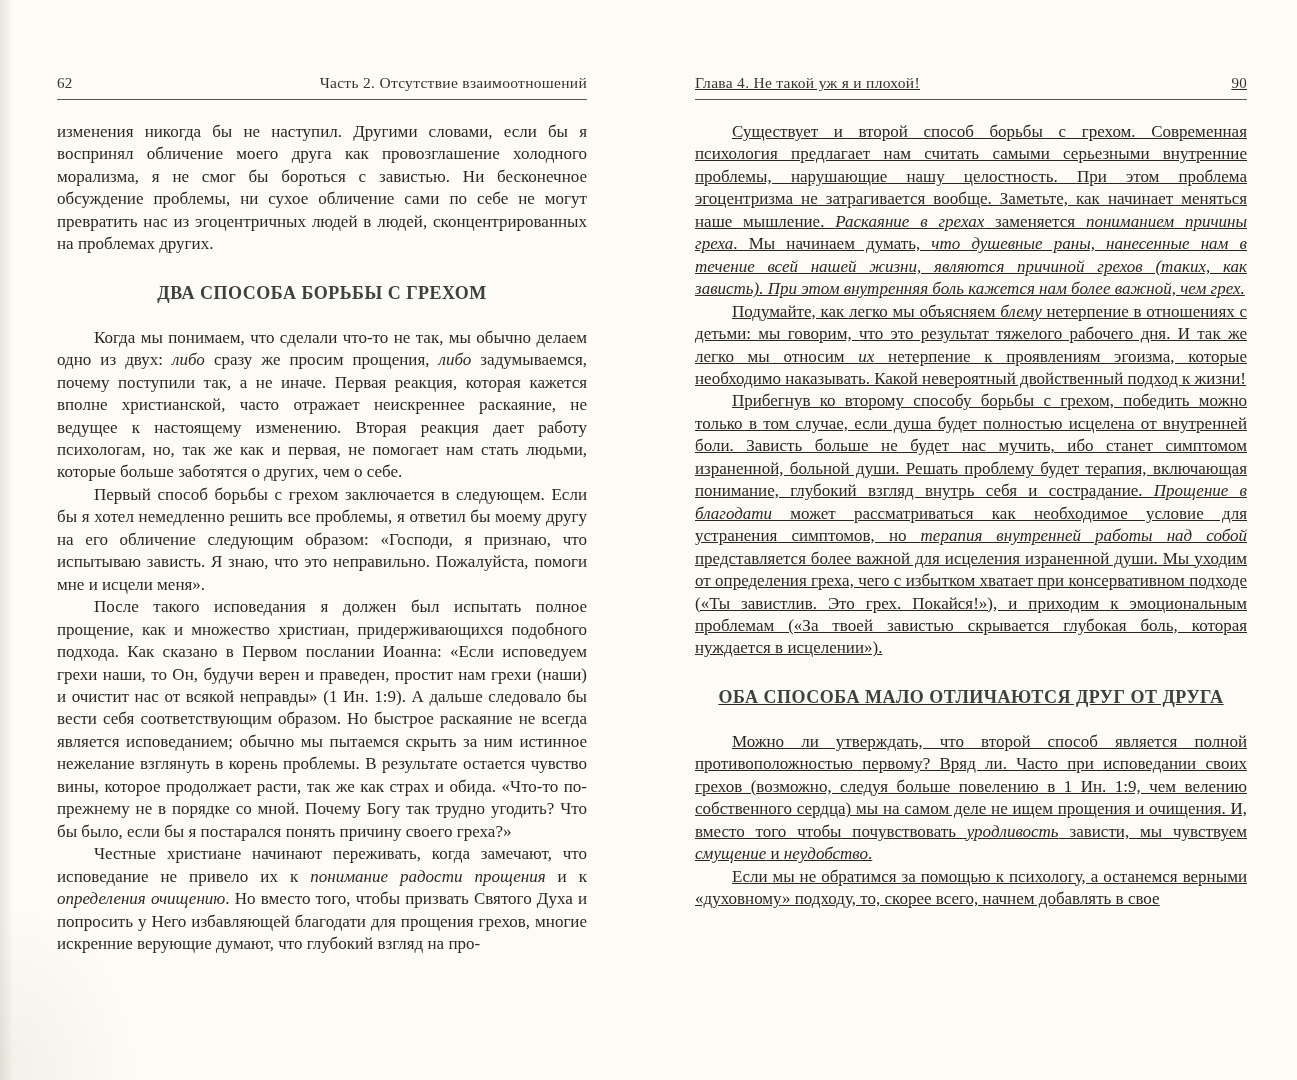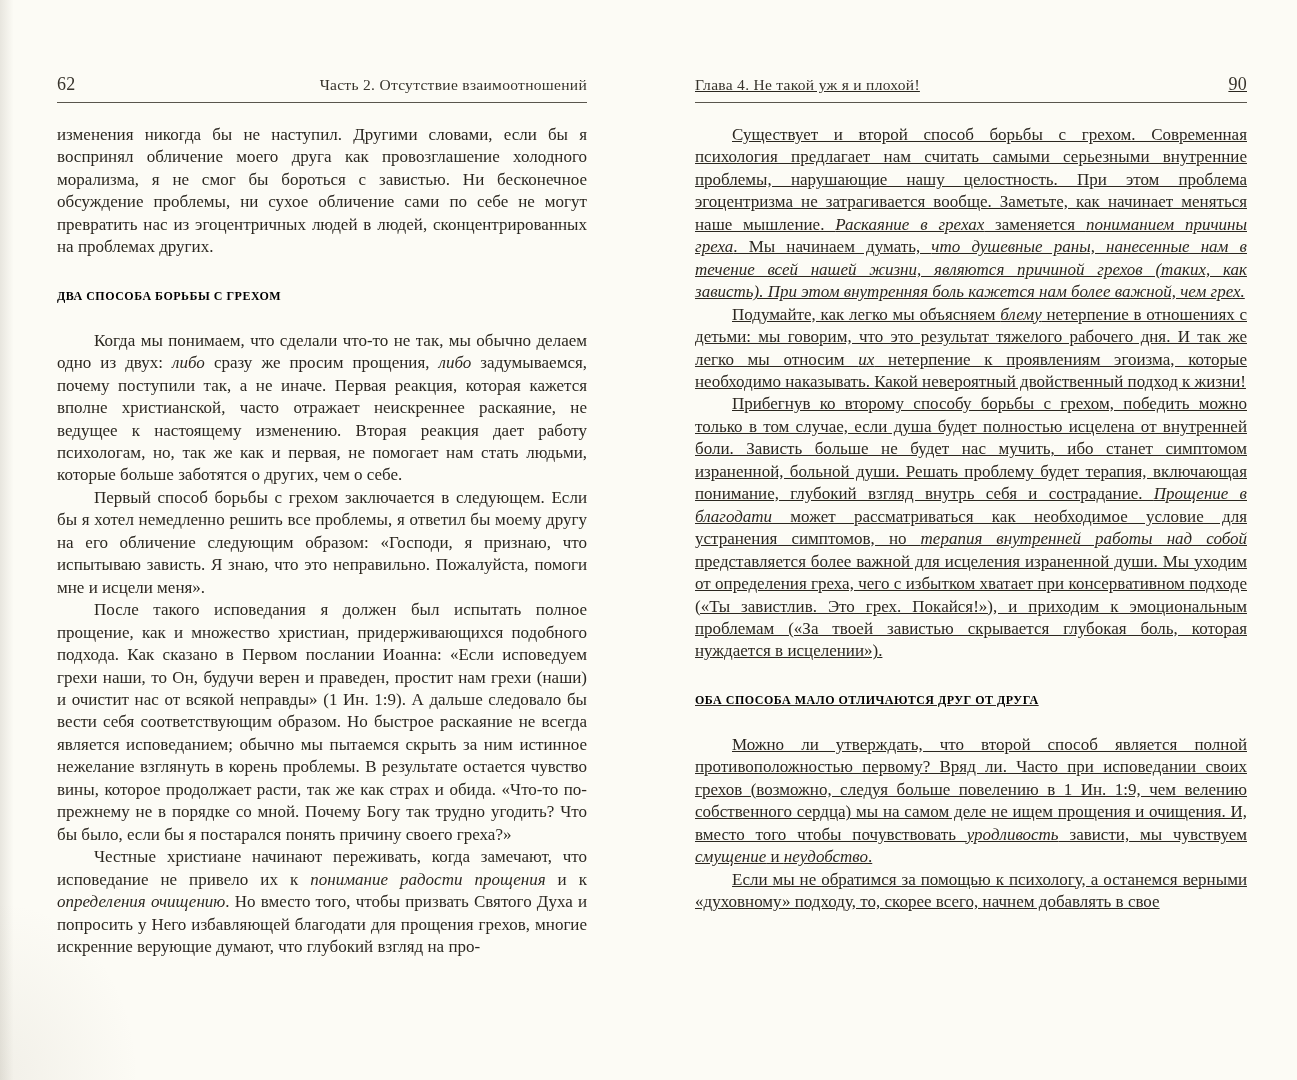--- a/index.html
+++ b/index.html
@@ -39,42 +39,42 @@
   .page-header {
     display: flex;
     justify-content: space-between;
     align-items: baseline;
     font-size: 15.5px;
     letter-spacing: 0.3px;
     color: #37332b;
     padding-bottom: 7px;
     border-bottom: 1.4px solid #59554c;
   }
-  .page-header .pagenum { font-size: 18px; }
+  .page-header .pagenum { font-size: 15px; }
 
   .page-body {
     margin-top: 21px;
     font-size: 17px;
     line-height: 22.45px;
     text-align: justify;
     hyphens: auto;
   }
   .page-body p.para {
     margin: 0;
     text-indent: 37px;
   }
   .page-body p.para.noindent { text-indent: 0; }
 
   .page-body h2.sec-heading {
     margin: 27px 0 23px 0;
-    font-size: 12px;
+    font-size: 18px;
     font-weight: bold;
-    text-align: left;
+    text-align: center;
     letter-spacing: 0.5px;
-    color: #000000;
+    color: #404040;
     text-indent: 0;
     line-height: 21px;
   }
 </style>
 </head>
 <body>
 
 <div class="scan-edge-left"></div>
 <div class="scan-corner-smudge"></div>
 

